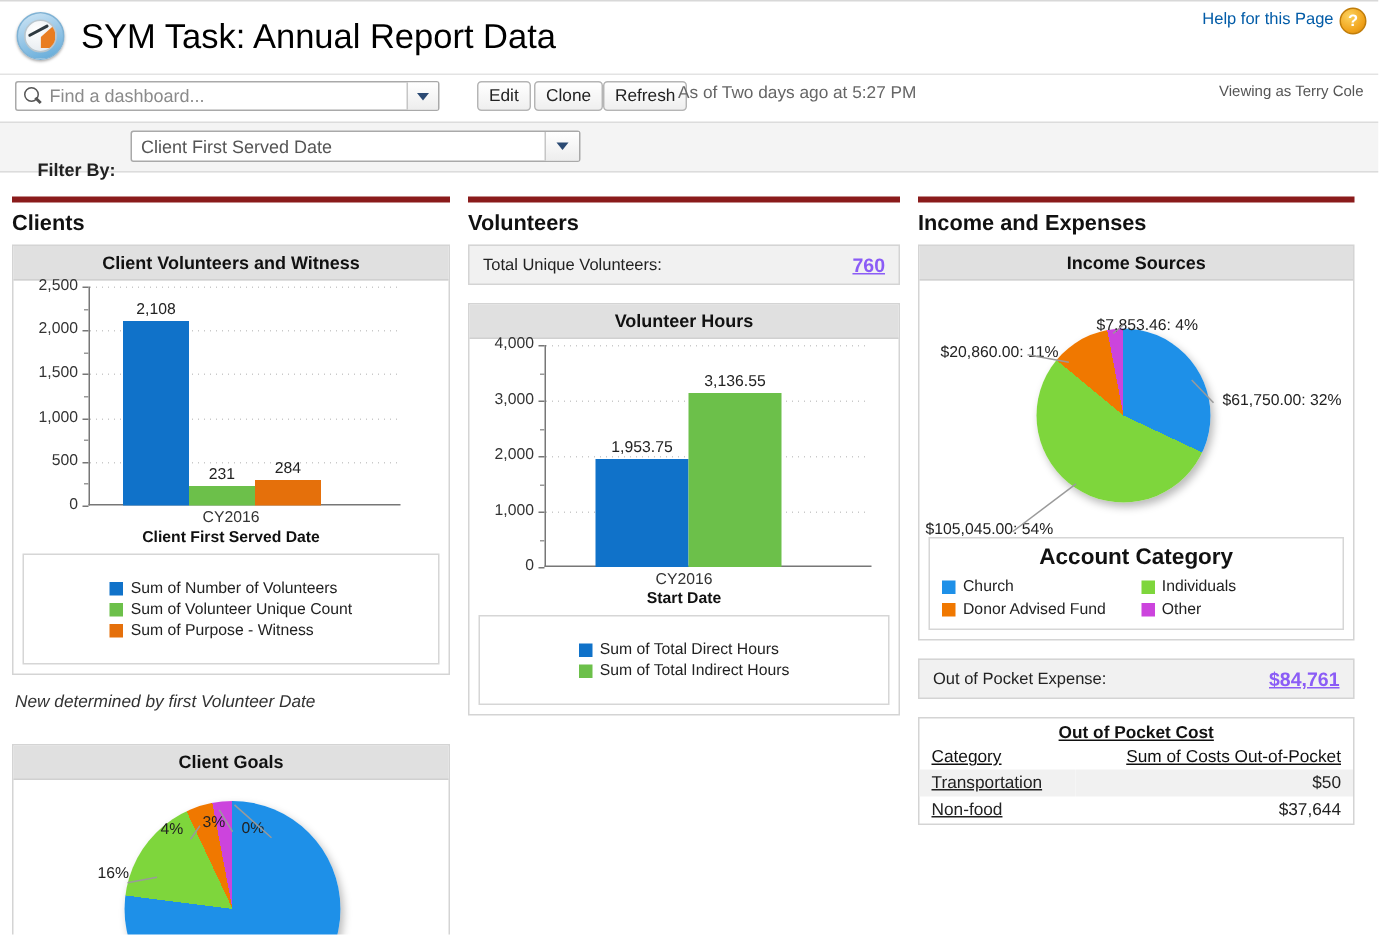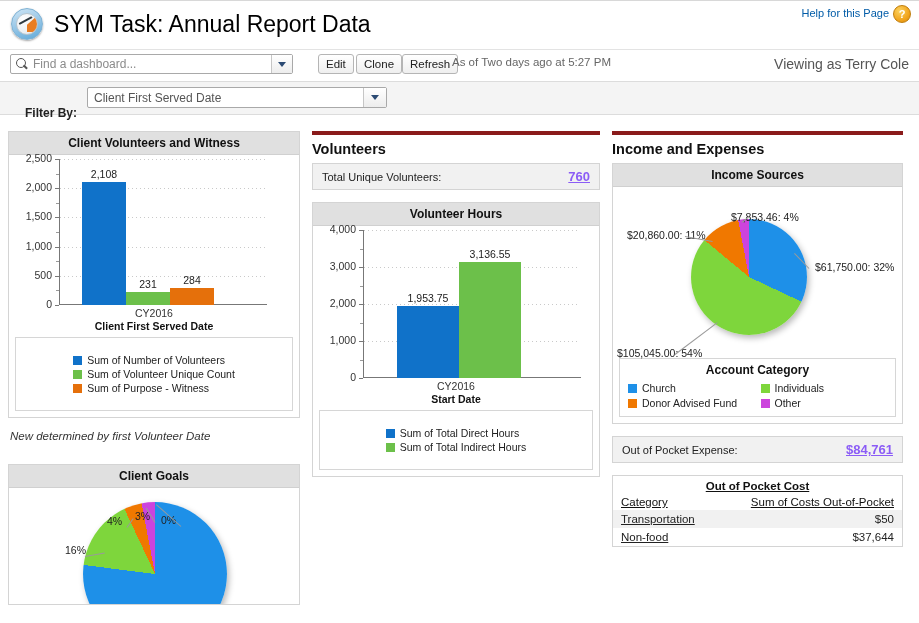--- a/index.html
+++ b/index.html
@@ -47,21 +47,21 @@
      background:linear-gradient(#ffffff,#ededed);display:flex;align-items:center;justify-content:center;}
   .caret-dn{width:0;height:0;border-left:4px solid transparent;border-right:4px solid transparent;border-top:5px solid #2b4a73;}
 
   .btn{position:absolute;top:4px;height:20px;border:1px solid #b5b5b5;border-radius:3px;
      background:linear-gradient(#ffffff,#efefef);font-family:inherit;font-size:11.5px;color:#222;
      padding:0 7px;cursor:pointer;box-sizing:border-box;line-height:18px;}
   .btn-edit{left:318px;}
   .btn-clone{left:356px;}
   .btn-refresh{left:402px;}
   .asof{position:absolute;left:452px;top:6px;font-size:11.5px;color:#666;}
-  .viewing{position:absolute;right:10px;top:6px;font-size:14px;color:#555;}
+  .viewing{position:absolute;right:10px;top:6px;font-size:10px;color:#555;}
 
   
   .filterbar{height:32px;background:#f4f4f4;border-bottom:1px solid #dcdcdc;position:relative;}
   .filter-label{position:absolute;left:25px;top:24px;font-size:12px;font-weight:bold;color:#222;}
   .filter-select{position:absolute;left:87px;top:5px;width:300px;height:21px;border:1px solid #a9a9a9;
      background:#fff;border-radius:2px;display:flex;align-items:center;box-sizing:border-box;}
   .filter-value{flex:1;padding-left:6px;font-size:12px;color:#555;white-space:nowrap;overflow:hidden;}
   .fs-caret{width:22px;height:19px;border-left:1px solid #c6c6c6;
      background:linear-gradient(#ffffff,#ededed);display:flex;align-items:center;justify-content:center;}
 
@@ -101,21 +101,21 @@
   .legend-center .legend-col{display:inline-block;}
   .footnote{font-size:11.5px;font-style:italic;color:#333;margin:3px 0 22px 2px;}
 
   
   .pie-wrap{position:relative;}
   .pie{border-radius:50%;position:absolute;box-shadow:2px 3px 6px rgba(0,0,0,.28);}
   .pie-lbl{position:absolute;font-size:10.5px;color:#222;white-space:nowrap;}
   .leader{position:absolute;background:#9a9a9a;height:1px;transform-origin:left center;}
 
   .legend-box{border:1px solid #d6d6d6;margin-top:4px;padding:4px 8px 6px 8px;}
-  .legend-title{text-align:center;font-size:12px;font-weight:bold;color:#111;margin-bottom:4px;}
+  .legend-title{text-align:center;font-size:15px;font-weight:bold;color:#111;margin-bottom:4px;}
   .legend-grid{display:grid;grid-template-columns:1fr 1fr;gap:1px 6px;}
 
   
   .tbl{border:1px solid #d4d4d4;background:#fff;box-sizing:border-box;}
   .tbl-title{text-align:center;font-size:11.5px;font-weight:bold;color:#111;
      text-decoration:underline;padding:4px 0 2px 0;}
   table.rpt{width:100%;border-collapse:collapse;font-size:11.5px;}
   table.rpt th{font-weight:normal;text-decoration:underline;color:#111;padding:2px 8px;}
   table.rpt th.l{text-align:left;}
   table.rpt th.r{text-align:right;}
@@ -168,20 +168,23 @@
       <span class="filter-value">Client First Served Date</span>
       <span class="fs-caret">
           <i class="caret-dn"></i>
         </span>
     </div>
   </div>
 
   <div class="columns">
 
     <div class="col col-1">
+      <div class="col-head">
+        <h2>Clients</h2>
+      </div>
 
       <div class="comp">
         <div class="comp-title">Client Volunteers and Witness</div>
         <div class="comp-body">
           <div class="bar-chart">
             <div class="bc-plot" id="bc1" style="height: 146px; position: relative;">
                 <div style="position: absolute; left: 44px; top: 0px; width: 1px; height: 146px; background: rgb(119, 119, 119);"></div>
                 <div style="position: absolute; left: 44px; top: 145px; width: 208px; height: 1px; background: rgb(119, 119, 119);"></div>
                 <div style="position: absolute; left: 40px; top: 146px; width: 4px; height: 1px; background: rgb(119, 119, 119);"></div>
                 <div class="axis-label" style="position: absolute; left: 0px; top: 139px; width: 37px;">0</div>

